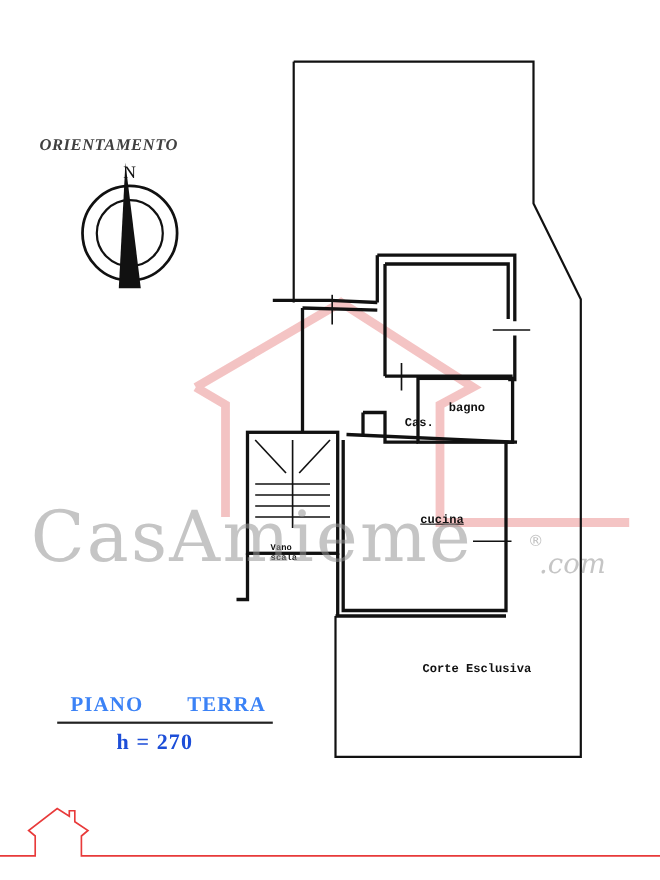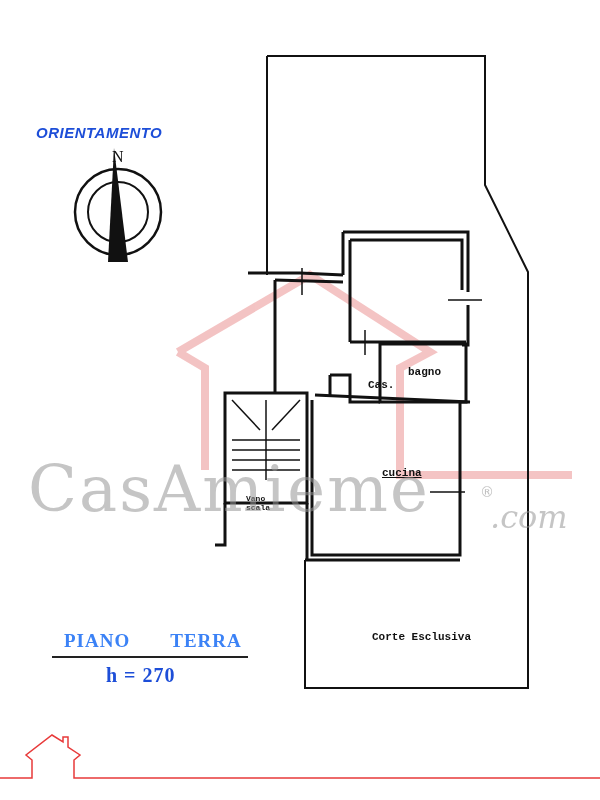--- a/index.html
+++ b/index.html
@@ -1,26 +1,26 @@
 <!DOCTYPE html>
 <html><head>
   <meta charset="utf-8">
   <style>
     html,body{margin:0;padding:0;background:#fff;}
     body{width:600px;height:800px;position:relative;overflow:hidden;font-family:"Liberation Serif",serif;}
     .abs{position:absolute;}
     #plan{position:absolute;left:0;top:0;width:600px;height:800px;}
-    .orient-title{left:36px;top:124px;font-family:Liberation Sans, sans-serif;font-style:italic;font-weight:bold;font-size:15px;color:#1d4ed8;letter-spacing:0.5px;}
+    .orient-title{left:36px;top:124px;font-family:Liberation Serif, serif;font-style:italic;font-weight:bold;font-size:15px;color:#404040;letter-spacing:0.5px;}
     .room-label{font-family:Liberation Mono, monospace;font-weight:bold;font-size:11px;color:#111;}
     .piano{left:64px;top:630px;font-family:"Liberation Serif",serif;font-weight:bold;font-size:19px;color:#3b82f6;letter-spacing:1px;}
     .piano-gap{display:inline-block;width:40px;}
     .piano-rule{left:52px;top:656px;width:196px;height:2px;background:#222;}
     .height{left:106px;top:664px;font-family:"Liberation Serif",serif;font-weight:bold;font-size:20px;color:#1d4ed8;letter-spacing:1px;}
     .wm-text{left:28px;top:452px;font-family:"DejaVu Serif",serif;font-size:64px;color:rgba(150,150,150,0.55);letter-spacing:2px;white-space:nowrap;}
-    .wm-com{left:490px;top:498px;font-family:"DejaVu Serif",serif;font-style:italic;font-size:32px;color:rgba(150,150,150,0.55);}
+    .wm-com{left:490px;top:498px;font-family:"DejaVu Serif",serif;font-style:italic;font-size:25px;color:rgba(150,150,150,0.55);}
     .wm-reg{left:480px;top:484px;font-family:"DejaVu Sans",sans-serif;font-size:14px;color:rgba(150,150,150,0.6);}
   </style>
 </head>
 <body>
 
 <svg id="plan" viewBox="0 0 600 800" xmlns="http://www.w3.org/2000/svg">
 
   <g fill="none" stroke="#f0b0b0" stroke-width="8" opacity="0.75">
     <polyline points="178,352 310,275 430,352 400,368 400,475 572,475"></polyline>
     <polyline points="178,352 205,368 205,470"></polyline>
@@ -85,21 +85,21 @@
     <polyline points="0,778 32,778 32,760 26,755 52,735 63,742 63,737 68,737 68,747 80,755 74,760 74,778 600,778"></polyline>
   </g>
 </svg>
 
 <div class="abs orient-title">ORIENTAMENTO</div>
 
 <div class="abs room-label" style="left:344px;top:379px;padding-left:24px;">Cas.</div>
 <div class="abs room-label" style="left:408px;top:366px;">bagno</div>
 <div class="abs room-label" style="left:382px;top:467px;text-decoration:underline;">cucina</div>
 <div class="abs room-label" style="left:246px;top:494px;font-size:8px;width:40px;line-height:9px;">Vano scala</div>
-<div class="abs room-label" style="left:372px;top:603px;margin-top:28px;">Corte Esclusiva</div>
+<div class="abs room-label" style="left:384px;top:603px;">Corte Esclusiva</div>
 
 <div class="abs wm-text">CasAmieme</div>
 <div class="abs wm-reg">®</div>
 <div class="abs wm-com">.com</div>
 
 <div class="abs piano">
   <span>PIANO</span><span class="piano-gap"></span><span>TERRA</span>
 </div>
 <div class="abs piano-rule"></div>
 <div class="abs height">h = 270</div>

